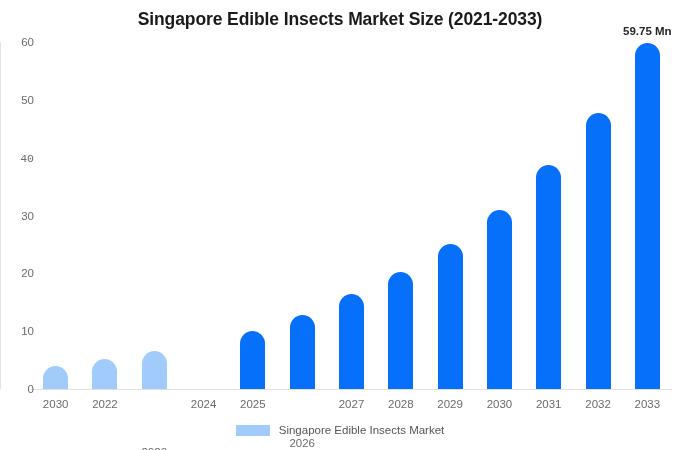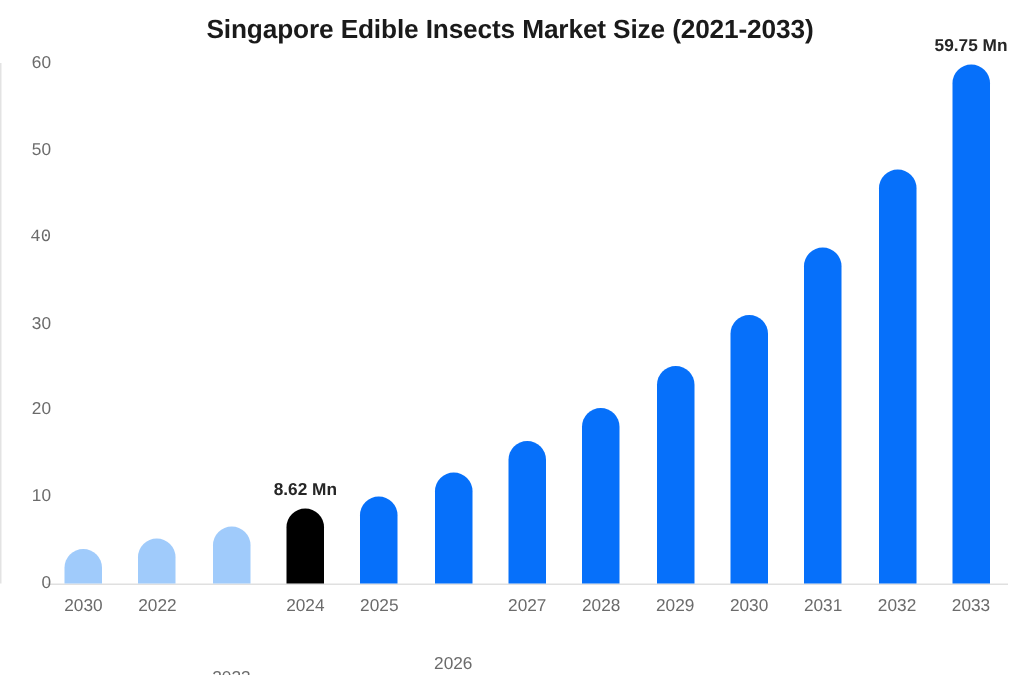--- a/index.html
+++ b/index.html
@@ -137,24 +137,20 @@
 
   <div id="plot-area">
       <div class="bar-slot" style="left: 12.1538px; width: 25px;">
         <div class="bar" style="height: 22.555px; background: rgb(160, 203, 251);"></div>
       </div>
       <div class="bar-slot" style="left: 61.4615px; width: 25px;">
         <div class="bar" style="height: 30.0733px; background: rgb(160, 203, 251);"></div>
       </div>
       <div class="bar-slot" style="left: 110.769px; width: 25px;">
         <div class="bar" style="height: 37.5917px; background: rgb(160, 203, 251);"></div>
-      </div>
-      <div class="bar-slot" style="left: 160.077px; width: 25px;">
-        <div class="bar" style="height: 49.8523px; background: rgb(0, 0, 0);"></div>
-        <div class="bar-value-label" style="bottom: 55.8523px;">8.62 Mn</div>
       </div>
       <div class="bar-slot" style="left: 209.385px; width: 25px;">
         <div class="bar" style="height: 58.4117px; background: rgb(6, 112, 250);"></div>
       </div>
       <div class="bar-slot" style="left: 258.692px; width: 25px;">
         <div class="bar" style="height: 74.0267px; background: rgb(6, 112, 250);"></div>
       </div>
       <div class="bar-slot" style="left: 308px; width: 25px;">
         <div class="bar" style="height: 94.8467px; background: rgb(6, 112, 250);"></div>
       </div>
@@ -188,14 +184,18 @@
       <div class="x-tick-label" style="left: 302.192px; margin-top: 39px;">2026</div>
       <div class="x-tick-label" style="left: 351.5px;">2027</div>
       <div class="x-tick-label" style="left: 400.808px;">2028</div>
       <div class="x-tick-label" style="left: 450.115px;">2029</div>
       <div class="x-tick-label" style="left: 499.423px;">2030</div>
       <div class="x-tick-label" style="left: 548.731px;">2031</div>
       <div class="x-tick-label" style="left: 598.038px;">2032</div>
       <div class="x-tick-label" style="left: 647.346px;">2033</div>
     </div>
 
+  <div id="legend">
+    <span id="legend-swatch" style="background: rgb(160, 203, 251);"></span>
+    <span id="legend-label">Singapore Edible Insects Market</span>
+  </div>
 
 </div>
 
 </body></html>

